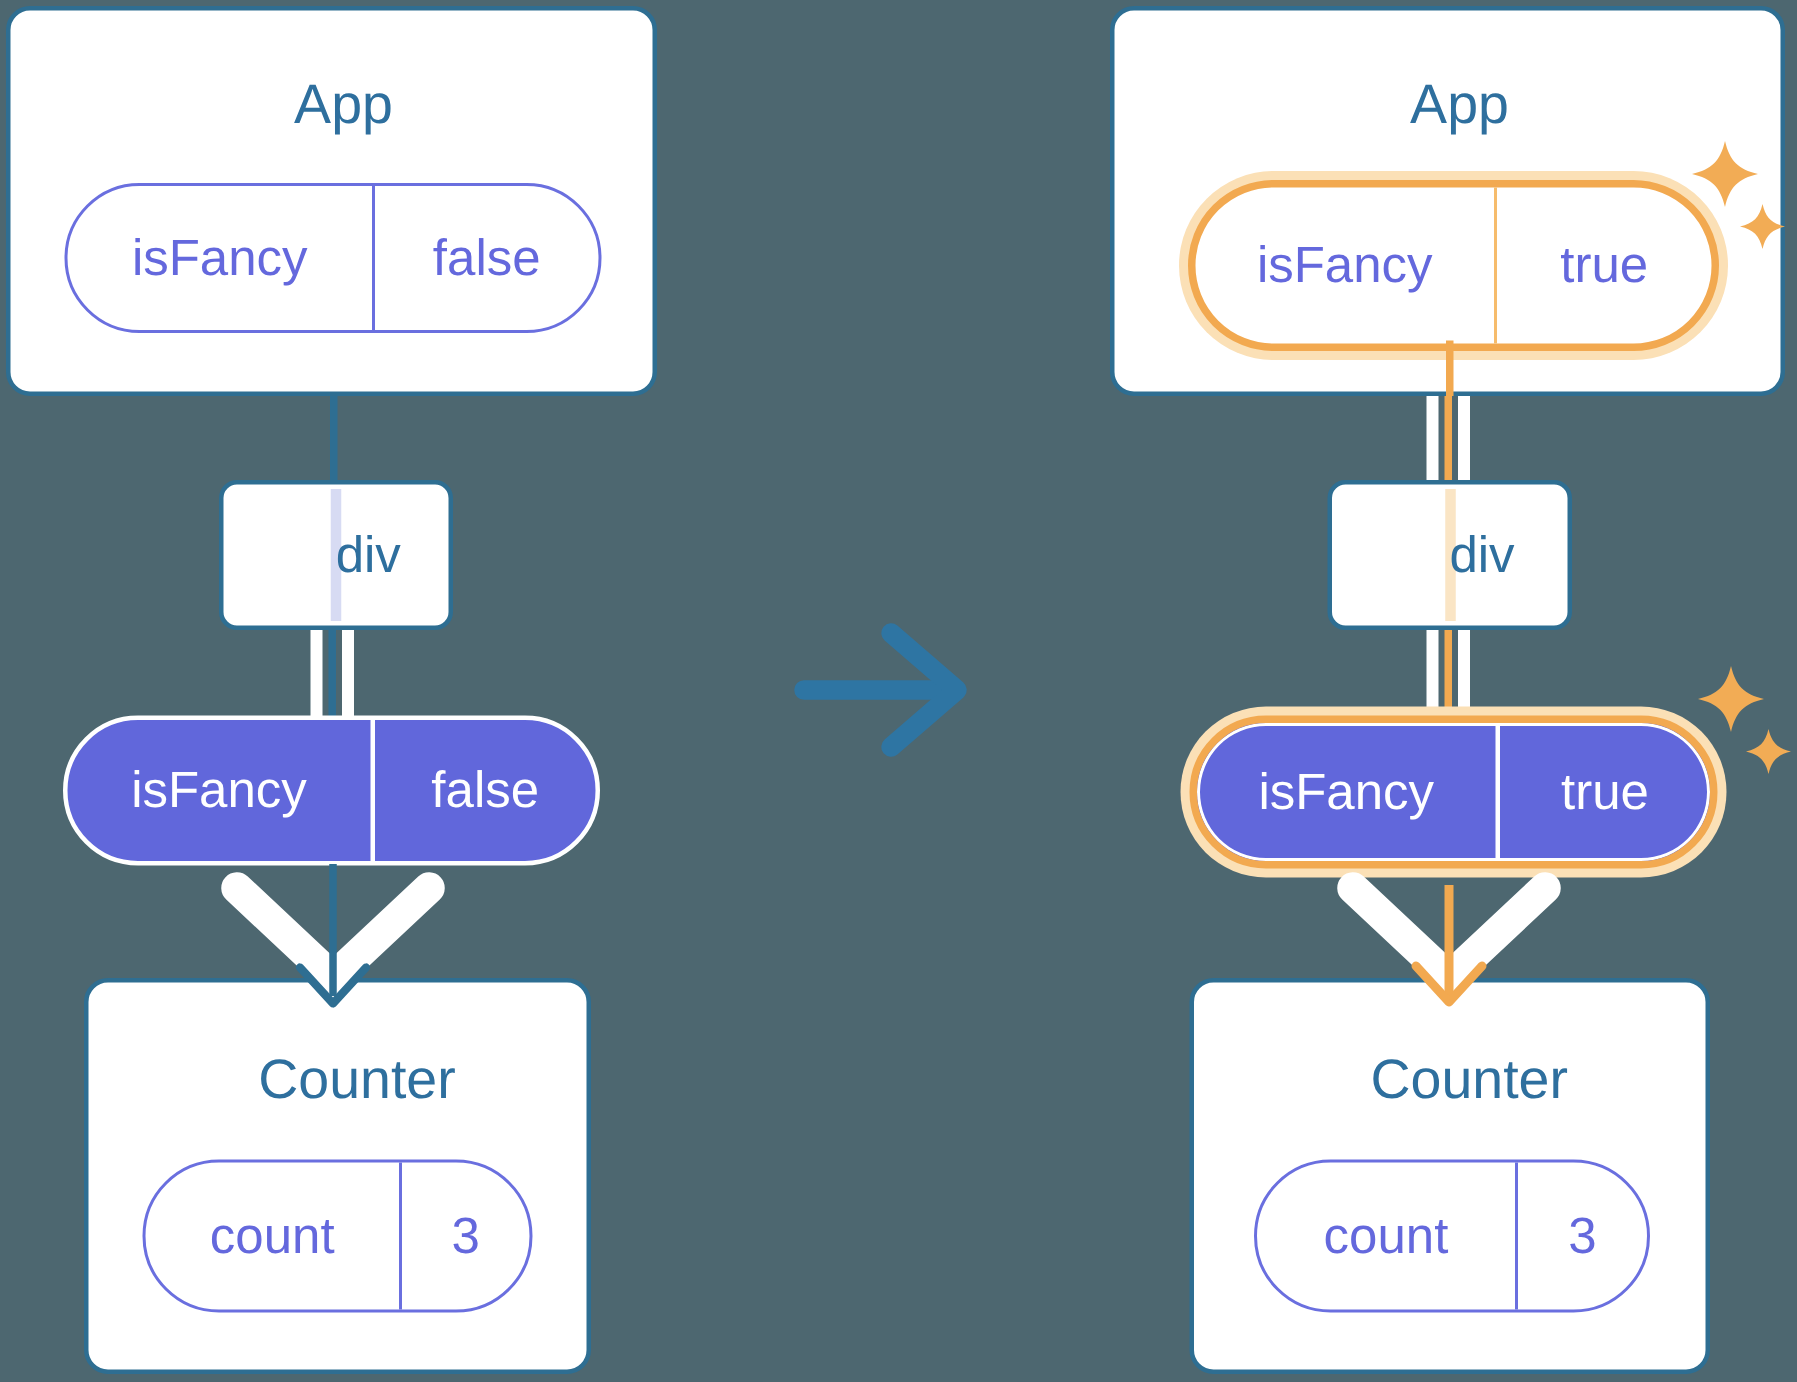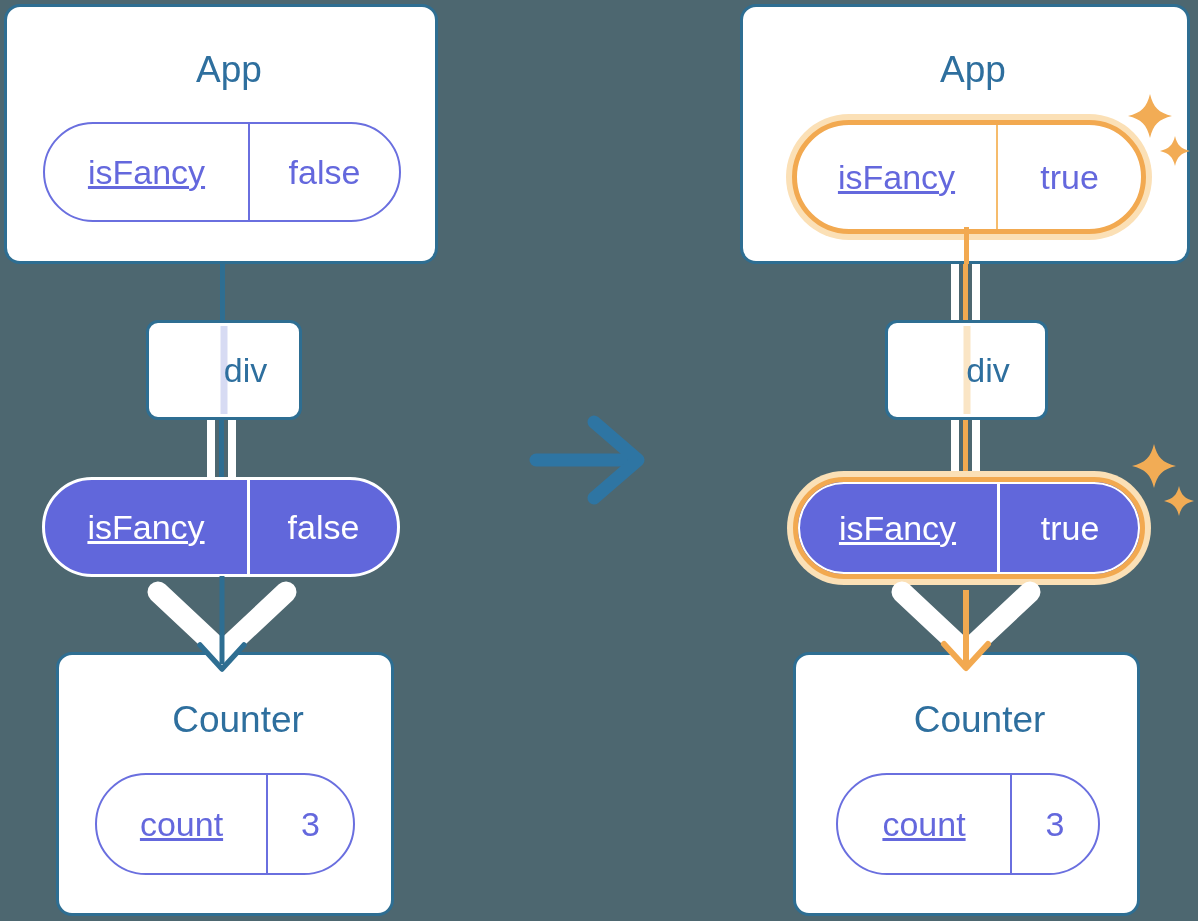--- a/index.html
+++ b/index.html
@@ -19,21 +19,21 @@
   .counter-title{margin-top:44px;padding-left:26px;}
 
   .node-box{position:absolute;background:#fff;border:3px solid var(--card_border);border-radius:12px;z-index:1;}
   .node-label{position:relative;z-index:2;width:100%;height:100%;display:flex;align-items:center;justify-content:center;
     font-size:34px;color:var(--title_text);padding-left:43px;}
   .thru-line{position:absolute;left:50%;transform:translateX(-50%);top:3px;bottom:3px;width:7px;z-index:1;}
   .thru-line.lav{background:var(--lavender_soft);}
   .thru-line.peach{background:var(--orange_soft);}
 
   .pill{position:absolute;display:flex;border-radius:60px;font-size:34px;z-index:1;}
-  .pill .cell-l{display:flex;align-items:center;justify-content:center;text-decoration:underline;}
+  .pill .cell-l{display:flex;align-items:center;justify-content:center;}
   .pill .cell-r{flex:1;display:flex;align-items:center;justify-content:center;text-align:right;}
   .pill-outline{background:#fff;border:2.5px solid var(--purple_border);color:var(--purple_text);}
   .pill-outline .cell-l{border-right:2.5px solid var(--purple_border);}
   .pill-outline.hl{border:5px solid var(--orange);box-shadow:0 0 0 6px var(--orange_glow);}
   .pill-outline.hl .cell-l{border-right:2.5px solid #F6BC6C;}
   .pill-solid{background:var(--purple_fill);border:3px solid #fff;color:#fff;}
   .pill-solid .cell-l{border-right:3px solid #fff;}
   .pill-solid.hl{border:5px solid var(--orange);box-shadow:0 0 0 6px var(--orange_glow), inset 0 0 0 2px #fff;}
   .pill-solid.hl .cell-l{border-right:3px solid #fff;}
   .bold{font-weight:400;}

